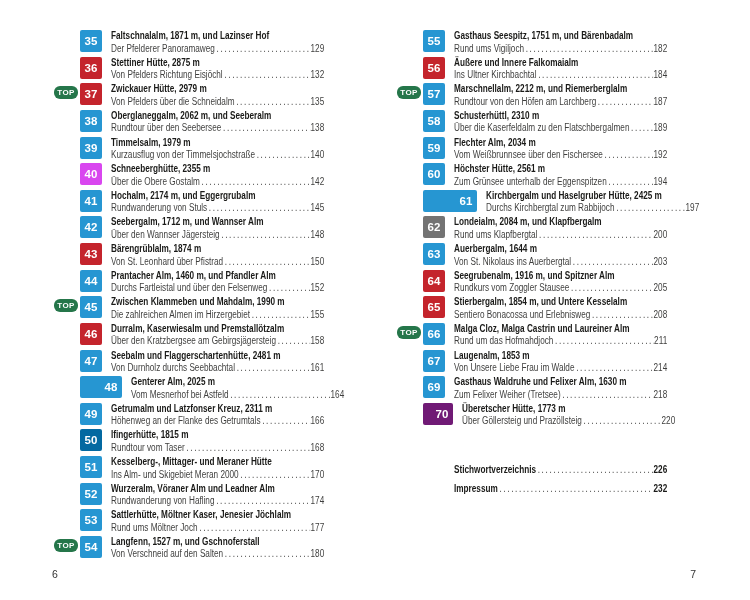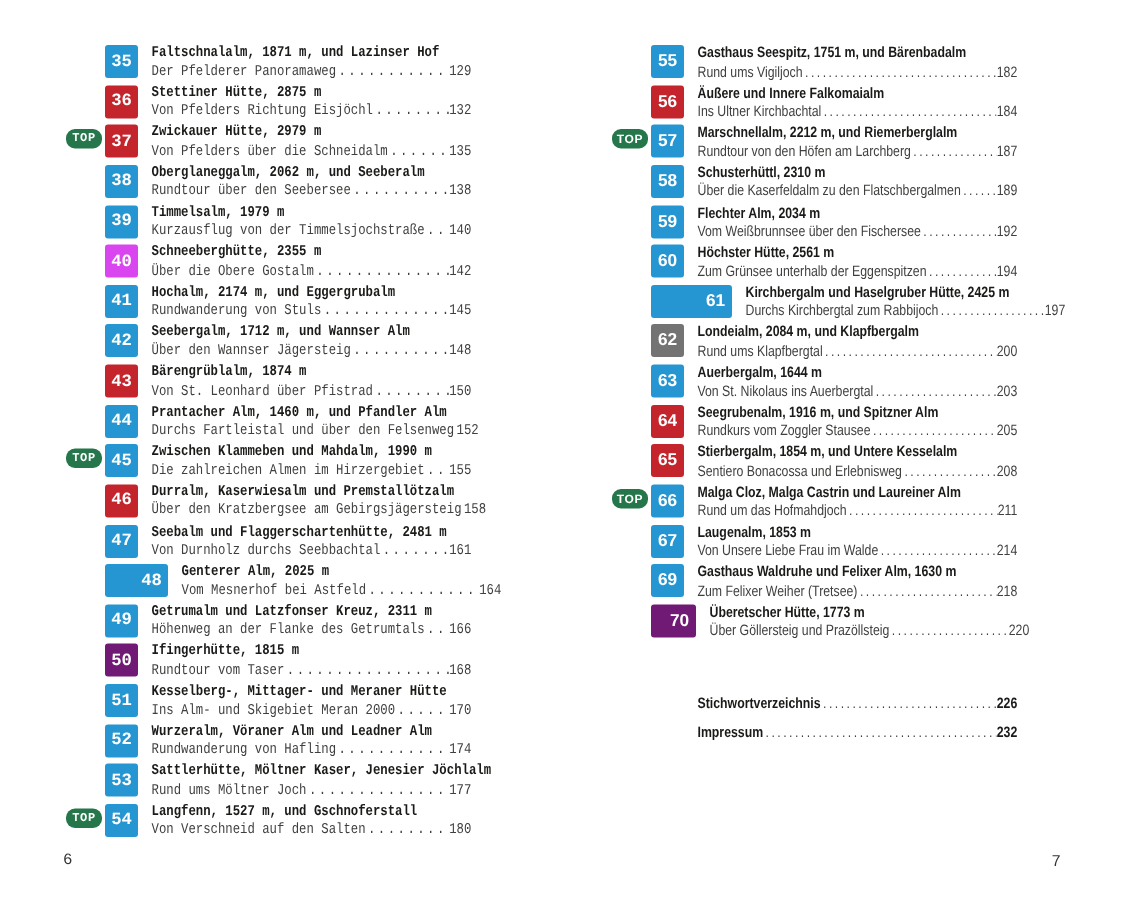--- a/index.html
+++ b/index.html
@@ -4,22 +4,22 @@
 <style>
   html, body { margin: 0; padding: 0; }
   body {
     width: 750px; height: 600px;
     background: #ffffff;
     font-family: "Liberation Sans", sans-serif;
     overflow: hidden;
   }
   .spread { position: relative; width: 750px; height: 600px; background: #ffffff; }
   .page { position: absolute; top: 0; width: 375px; height: 600px; }
-  #page-left  { left: 4px; font-family: Liberation Mono, monospace; }
-  #page-right { left: 368px; }
+  #page-left  { left: 14px; }
+  #page-right { left: 357px; }
 
   .entries { position: absolute; left: 66px; top: 30px; width: 290px; }
 
   .toc-entry {
     position: relative;
     display: flex;
     align-items: flex-start;
     height: 26.63px;
     box-sizing: border-box;
   }
@@ -298,21 +298,21 @@
       <div class="entry-sub">
         <span class="sub-text">Höhenweg an der Flanke des Getrumtals</span>
         <span class="leader"></span>
         <span class="page-ref">166</span>
       </div>
     </div>
   </div>
 
   <div class="toc-entry">
 
-    <span class="num-badge blue" style="background: #701a75; text-align: center;">50</span>
+    <span class="num-badge blue" style="background: #0369a1; text-align: center;">50</span>
     <div class="entry-text">
       <div class="entry-title">Ifingerhütte, 1815 m</div>
       <div class="entry-sub">
         <span class="sub-text">Rundtour vom Taser</span>
         <span class="leader"></span>
         <span class="page-ref">168</span>
       </div>
     </div>
   </div>
 

